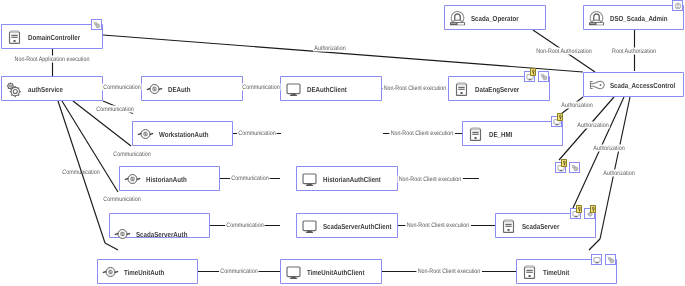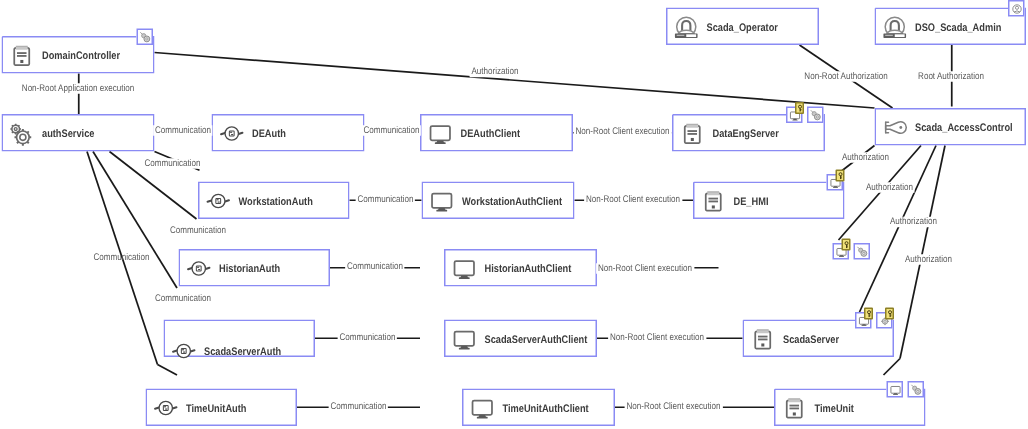--- a/index.html
+++ b/index.html
@@ -248,34 +248,20 @@
           <path d="M1.3 8.4 L4.2 7.5" stroke="#4a4a4a" stroke-width="1.3" stroke-linecap="round"></path>
           <path d="M14.7 7.6 L11.8 8.5" stroke="#4a4a4a" stroke-width="1.3" stroke-linecap="round"></path>
           <circle cx="8" cy="8" r="4.2" fill="#fff" stroke="#4a4a4a" stroke-width="0.85"></circle>
           <rect x="6.5" y="6.4" width="3.0" height="3.2" rx="0.4" fill="none" stroke="#4a4a4a" stroke-width="0.65"></rect>
           <rect x="6.95" y="6.85" width="1.3" height="0.75" fill="#4a4a4a"></rect>
           <rect x="7.6" y="8.3" width="1.3" height="0.75" fill="#4a4a4a"></rect>
         </svg>
       </span>
       <span class="nlabel">WorkstationAuth</span>
     </div>
-    <div class="node" style="left: 281px; top: 121px; width: 102px; height: 25px;">
-      <svg width="102" height="25" viewBox="0 0 102 25" style="position: absolute; left: 0px; top: 0px;">
-        <rect x="0.5" y="0.5" width="101" height="24" fill="#ffffff"></rect>
-        <path d="M0.5,0.5 L101.5,0.5 L101.5,24.5 L0.5,24.5 Z" fill="none" stroke="#8a8bf4" stroke-width="1"></path>
-      </svg>
-      <span class="nicon">
-        <svg viewBox="0 0 16 16">
-          <rect x="1.9" y="3.3" width="12.2" height="9.0" rx="1.0" fill="#fff" stroke="#6a6a6a" stroke-width="1.1"></rect>
-          <path d="M6.2 12.4 L9.8 12.4 L10.6 14.1 L5.4 14.1 Z" fill="#5a5a5a"></path>
-          <rect x="4.6" y="13.5" width="6.8" height="1.1" rx="0.4" fill="#5a5a5a"></rect>
-        </svg>
-      </span>
-      <span class="nlabel">WorkstationAuthClient</span>
-    </div>
     <div class="node" style="left: 462px; top: 121px; width: 122px; height: 25px;">
       <svg width="101" height="25" viewBox="0 0 101 25" style="position: absolute; left: 0px; top: 0px;">
         <rect x="0.5" y="0.5" width="100" height="24" fill="#ffffff"></rect>
         <path d="M0.5,0.5 L89.0,0.5 M100.0,0.5 L100.5,0.5 L100.5,24.5 L0.5,24.5 L0.5,0.5" fill="none" stroke="#8a8bf4" stroke-width="1"></path>
       </svg>
       <span class="nicon">
         <svg viewBox="0 0 16 16">
           <path d="M3.3 4.3 L3.3 13.4 Q3.3 14.0 3.9 14.0 L12.1 14.0 Q12.7 14.0 12.7 13.4 L12.7 4.3 Q12.7 3.2 11.6 3.2 L4.4 3.2 Q3.3 3.2 3.3 4.3 Z" fill="#ffffff" stroke="#6a6a6a" stroke-width="1.1"></path>
           <path d="M4.3 2.2 L11.7 2.2 L11.7 4.4 L4.3 4.4 Z" fill="#c7c7c7"></path>
           <path d="M4.3 2.3 L11.7 2.3" stroke="#b0b0b0" stroke-width="0.8" fill="none"></path>
@@ -448,21 +434,21 @@
           <path d="M1.3 8.4 L4.2 7.5" stroke="#4a4a4a" stroke-width="1.3" stroke-linecap="round"></path>
           <path d="M14.7 7.6 L11.8 8.5" stroke="#4a4a4a" stroke-width="1.3" stroke-linecap="round"></path>
           <circle cx="8" cy="8" r="4.2" fill="#fff" stroke="#4a4a4a" stroke-width="0.85"></circle>
           <rect x="6.5" y="6.4" width="3.0" height="3.2" rx="0.4" fill="none" stroke="#4a4a4a" stroke-width="0.65"></rect>
           <rect x="6.95" y="6.85" width="1.3" height="0.75" fill="#4a4a4a"></rect>
           <rect x="7.6" y="8.3" width="1.3" height="0.75" fill="#4a4a4a"></rect>
         </svg>
       </span>
       <span class="nlabel">TimeUnitAuth</span>
     </div>
-    <div class="node" style="left: 280px; top: 259px; width: 84px; height: 25px; margin-left: 28px;">
+    <div class="node" style="left: 280px; top: 259px; width: 84px; height: 25px;">
       <svg width="102" height="25" viewBox="0 0 102 25" style="position: absolute; left: 0px; top: 0px;">
         <rect x="0.5" y="0.5" width="101" height="24" fill="#ffffff"></rect>
         <path d="M0.5,0.5 L101.5,0.5 L101.5,24.5 L0.5,24.5 Z" fill="none" stroke="#8a8bf4" stroke-width="1"></path>
       </svg>
       <span class="nicon">
         <svg viewBox="0 0 16 16">
           <rect x="1.9" y="3.3" width="12.2" height="9.0" rx="1.0" fill="#fff" stroke="#6a6a6a" stroke-width="1.1"></rect>
           <path d="M6.2 12.4 L9.8 12.4 L10.6 14.1 L5.4 14.1 Z" fill="#5a5a5a"></path>
           <rect x="4.6" y="13.5" width="6.8" height="1.1" rx="0.4" fill="#5a5a5a"></rect>
         </svg>

